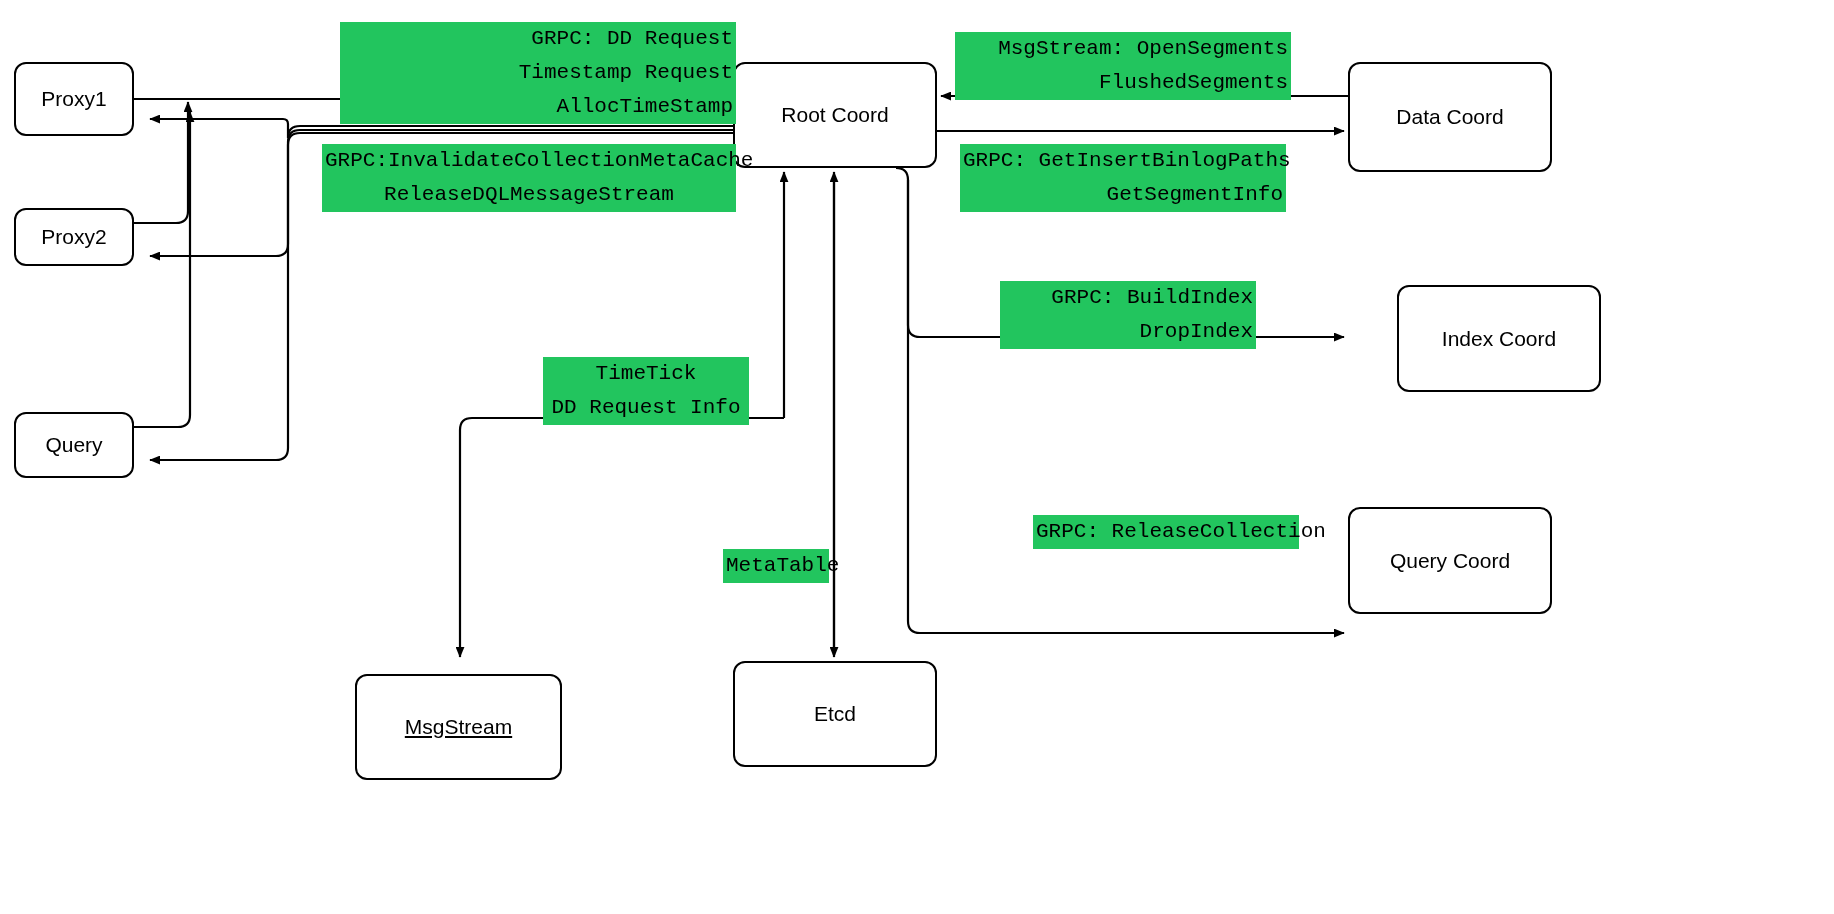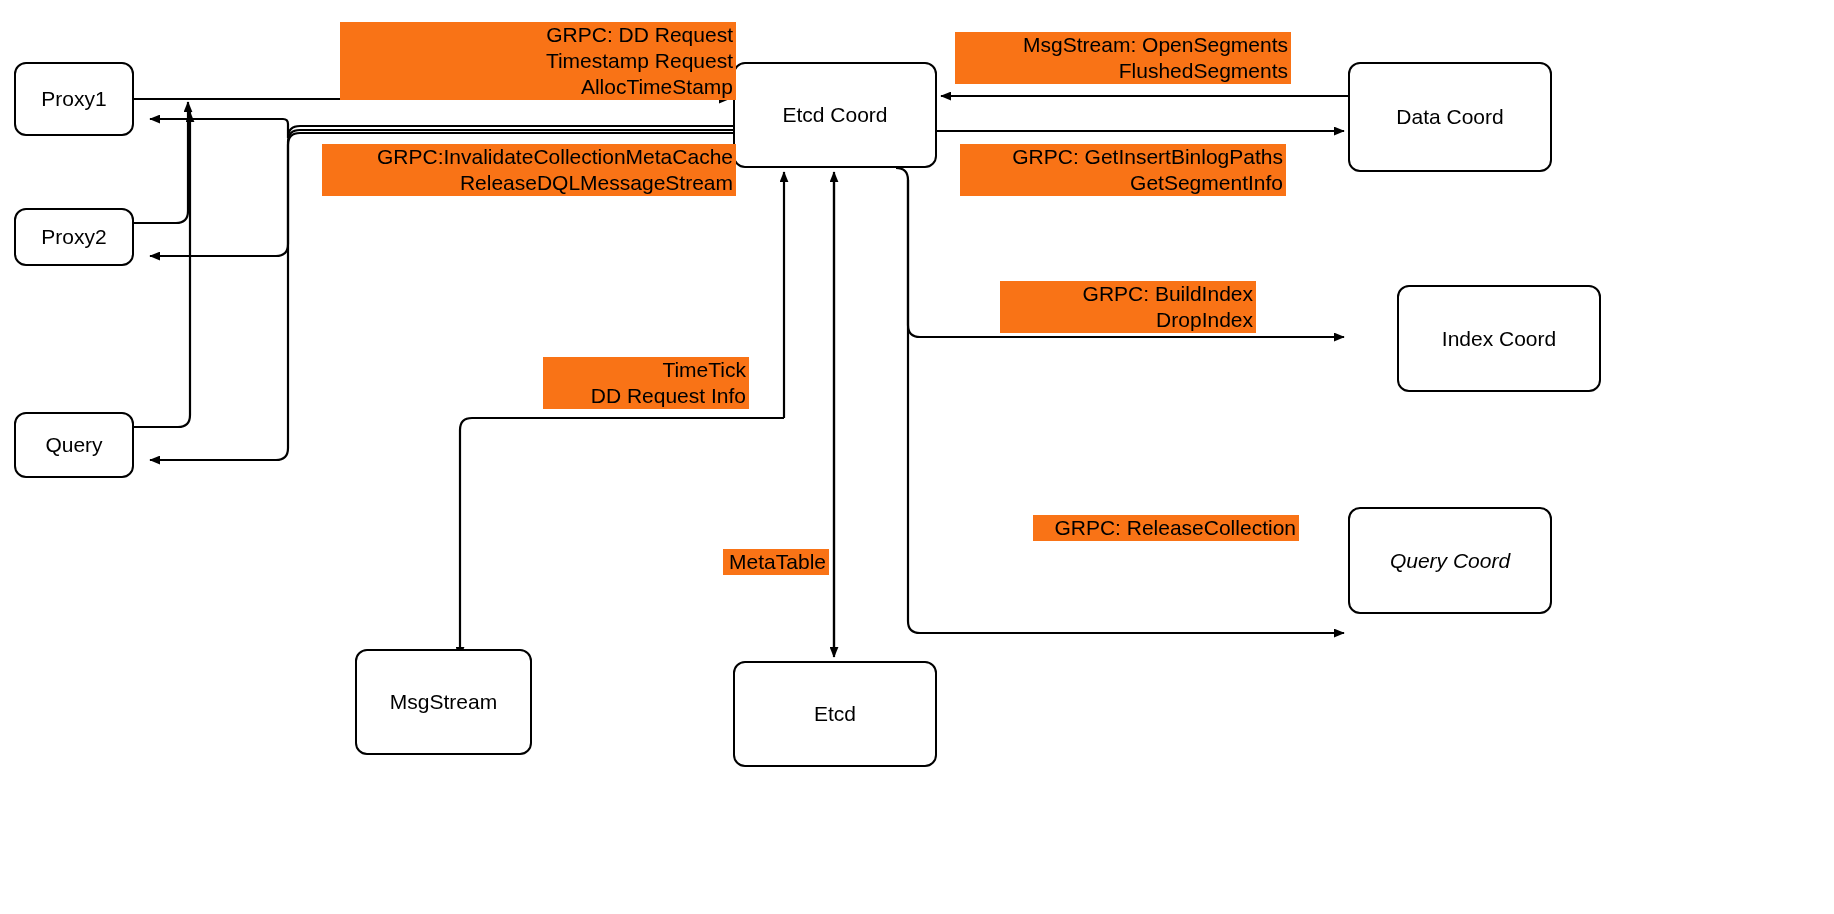--- a/index.html
+++ b/index.html
@@ -35,29 +35,29 @@
     justify-content: center;
     color: #000000;
     font-size: 21px;
     font-family: "Liberation Sans", sans-serif;
     z-index: 3;
   }
   .edge-label {
     position: absolute;
     color: #000000;
     font-size: 21px;
-    line-height: 26px;
-    font-family: Liberation Sans, sans-serif;
+    line-height: 34px;
+    font-family: Liberation Mono, monospace;
     white-space: pre;
-    background: #f97316;
+    background: #22c55e;
     z-index: 4;
     padding: 0 3px;
   }
   .edge-label.right-al { text-align: right; }
-  .edge-label.center-al { text-align: right; }
+  .edge-label.center-al { text-align: center; }
   .wire { fill: none; stroke: #000000; stroke-width: 2.2; }
 </style>
 </head>
 <body>
 
 <div id="canvas">
 
   <svg id="wires" viewBox="0 0 1834 914" xmlns="http://www.w3.org/2000/svg">
     <defs>
       <marker id="ah" markerWidth="11" markerHeight="9" refX="10.2" refY="4.5" orient="auto" markerUnits="userSpaceOnUse">
@@ -99,36 +99,36 @@
 
   <div class="node" style="left:14px; top:208px; width:120px; height:58px;">
     <span>Proxy2</span>
   </div>
 
   <div class="node" style="left:14px; top:412px; width:120px; height:66px;">
     <span>Query</span>
   </div>
 
   <div class="node" style="left:733px; top:62px; width:204px; height:106px;">
-    <span>Etcd Coord</span>
+    <span>Root Coord</span>
   </div>
 
   <div class="node" style="left:1348px; top:62px; width:204px; height:110px;">
     <span>Data Coord</span>
   </div>
 
   <div class="node" style="left:1397px; top:285px; width:204px; height:107px;">
     <span>Index Coord</span>
   </div>
 
-  <div class="node" style="left:1348px; top:507px; width:204px; height:107px;font-style:italic;">
+  <div class="node" style="left:1348px; top:507px; width:204px; height:107px;">
     <span>Query Coord</span>
   </div>
 
-  <div class="node" style="left:355px; top:649px; width:177px; height:106px;">
+  <div class="node" style="left:355px; top:674px; width:207px; height:106px;text-decoration:underline;">
     <span>MsgStream</span>
   </div>
 
   <div class="node" style="left:733px; top:661px; width:204px; height:106px;">
     <span>Etcd</span>
   </div>
 
   <div class="edge-label right-al" style="left:340px; top:22px; width:390px;">GRPC: DD Request
 Timestamp Request
 AllocTimeStamp</div>

